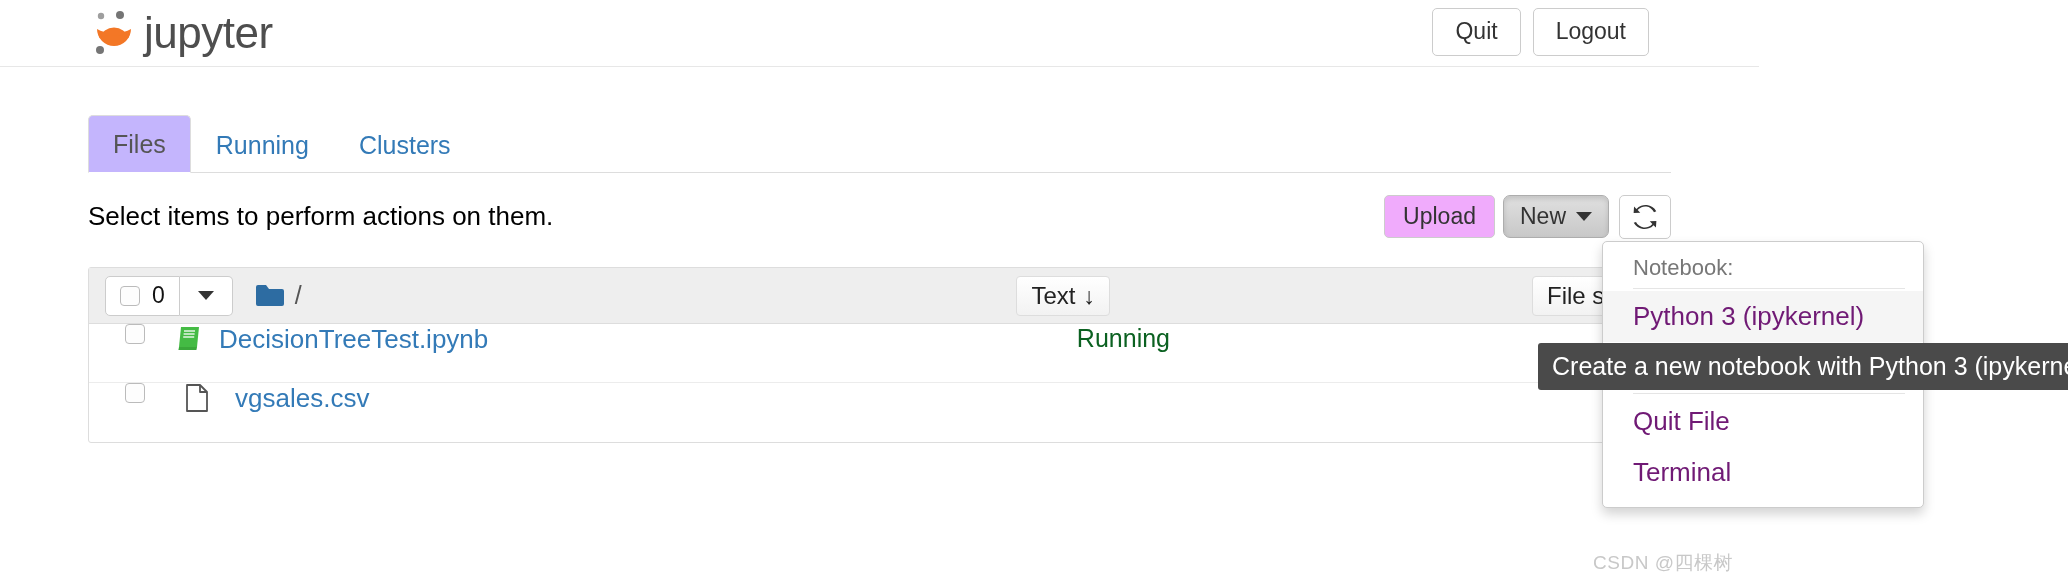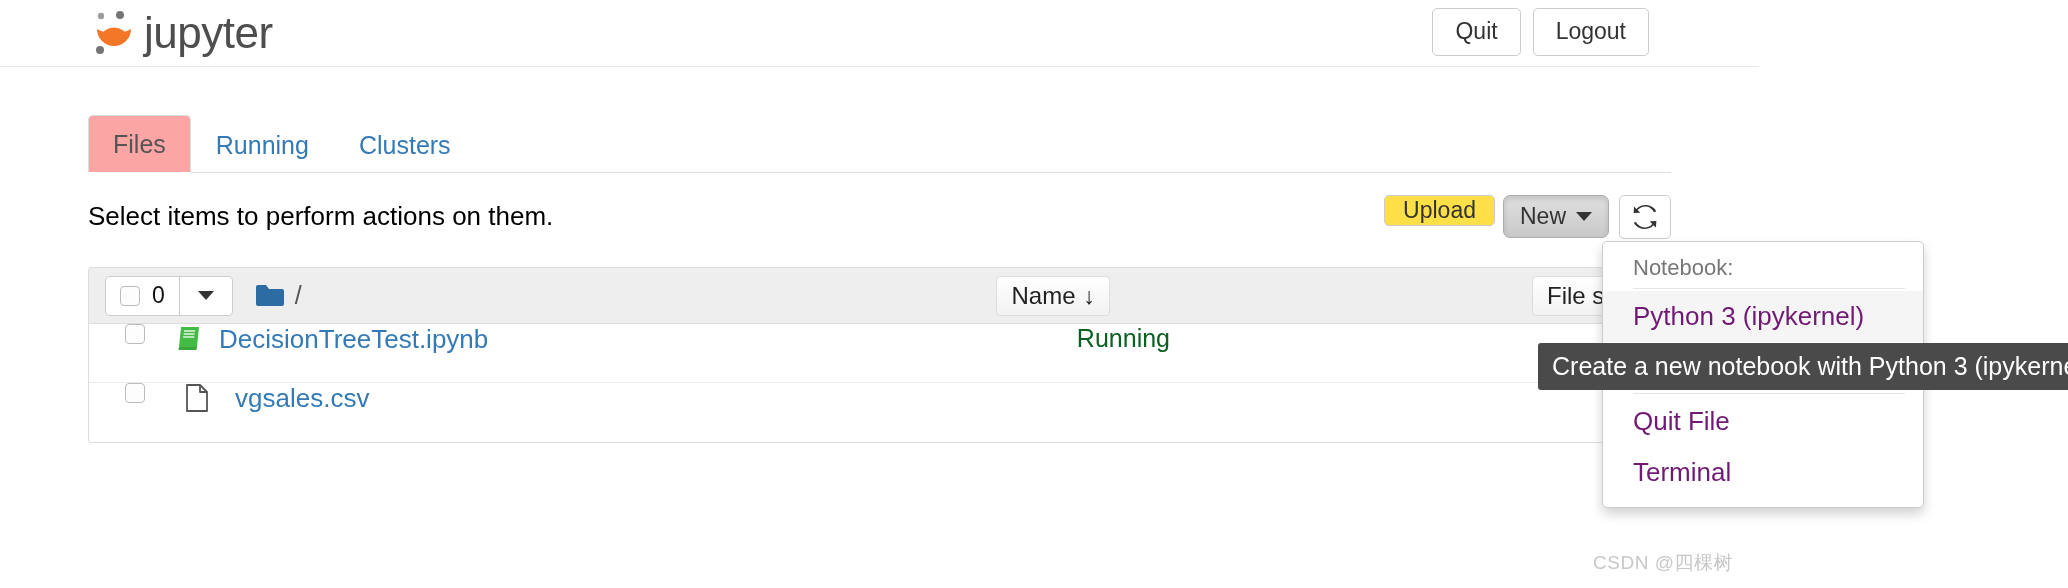--- a/index.html
+++ b/index.html
@@ -68,21 +68,21 @@
     padding: 13px 24px 12px 24px;
     color: #337ab7;
     cursor: pointer;
     border: 1px solid transparent;
     border-bottom: none;
     margin-bottom: -1px;
     line-height: 1.25;
   }
   .tab.active {
     color: #555;
-    background: #fca5a5;
+    background: #c4b5fd;
     border: 1px solid #ddd;
     border-bottom: 1px solid #fff;
     border-radius: 5px 5px 0 0;
     cursor: default;
   }
 
   
   .action-bar {
     position: relative;
     margin: 22px 88px 0 88px;
@@ -97,24 +97,24 @@
   .action-right {
     position: absolute;
     right: 0; top: 0;
     display: flex;
     gap: 0;
     align-items: flex-start;
   }
   .btn-upload {
     font-size: 23px;
     color: #333;
-    background: #fde047;
+    background: #f0abfc;
     border: 1px solid #ccc;
     border-radius: 5px;
-    padding: 1px 18px;
+    padding: 7px 18px;
     cursor: pointer;
   }
   .btn-new {
     font-size: 23px;
     color: #333;
     background: linear-gradient(to bottom, #e0e0e0 0%, #c8c8c8 100%);
     border: 1px solid #adadad;
     border-radius: 7px;
     padding: 7px 16px;
     cursor: pointer;
@@ -367,21 +367,21 @@
         </div>
       </div>
       <span class="folder-icon">
         <svg width="30" height="26" viewBox="0 0 30 26">
           <path d="M1 4 A2 2 0 0 1 3 2 L11 2 L14 6 L27 6 A2 2 0 0 1 29 8 L29 21 A2 2 0 0 1 27 23 L3 23 A2 2 0 0 1 1 21 Z" fill="#2d6ca2"></path>
         </svg>
       </span>
       <span class="breadcrumb-sep">/</span>
 
       <div class="name-sort">
-        <span>Name</span>
+        <span>Text</span>
         <span class="arrow-down-glyph">↓</span>
       </div>
       <div class="size-sort">File size</div>
     </div>
 
     <div class="row">
       <span class="cbx"></span>
       <span class="row-icon">
         <svg width="28" height="28" viewBox="0 0 28 28">
           <path d="M6 3 L24 3 L22 23 L4 23 Z" fill="#44bb44"></path>

